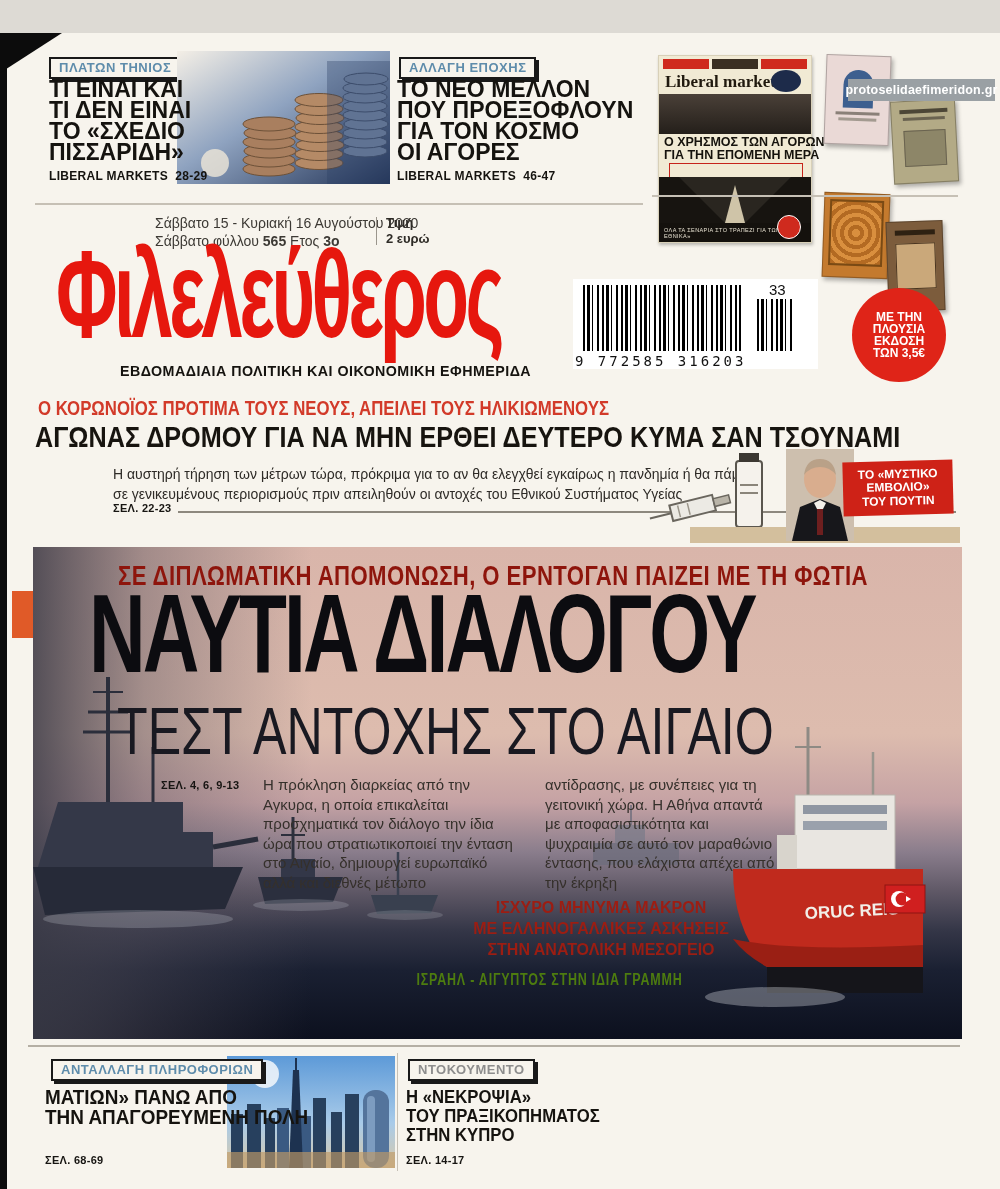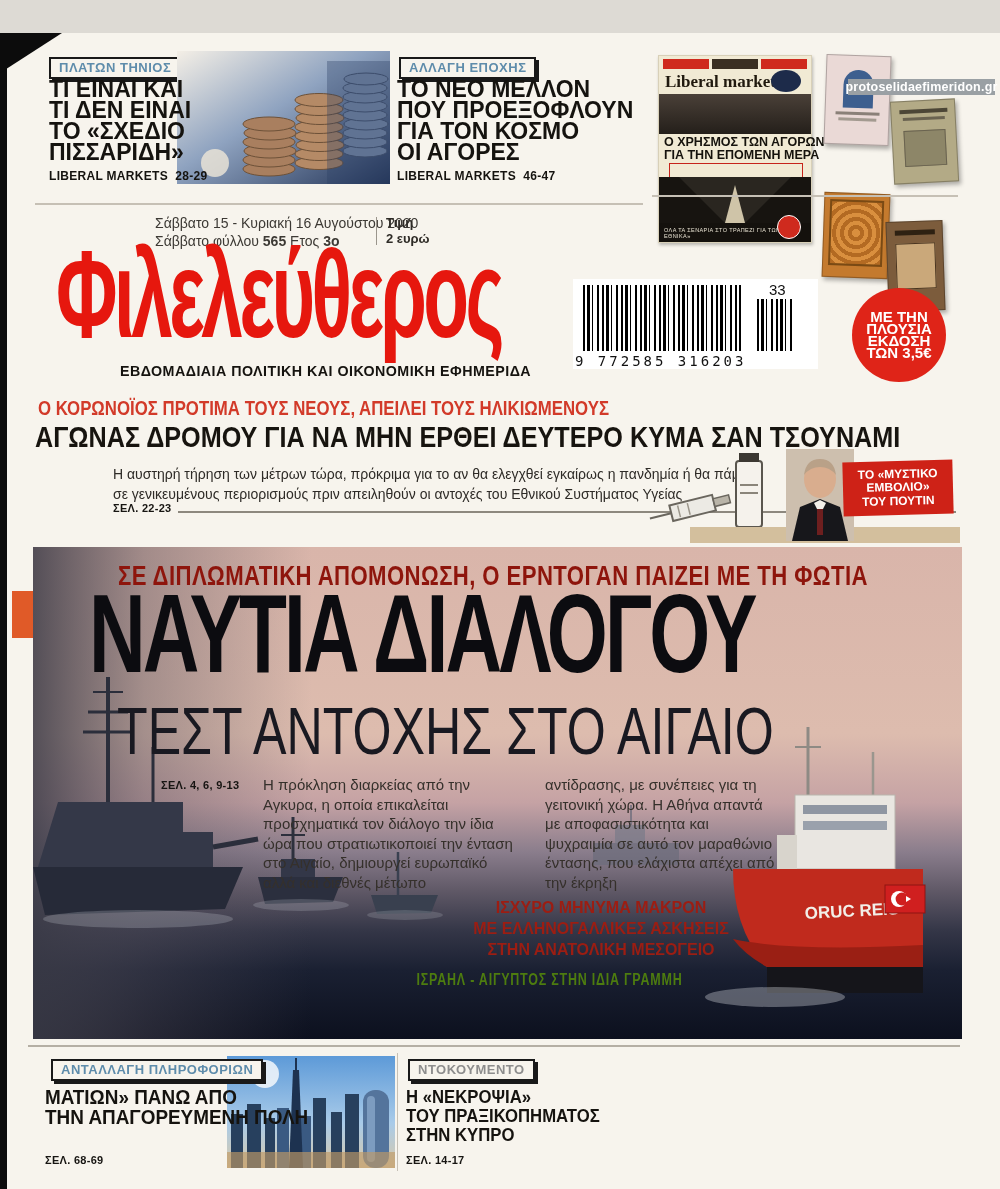--- a/index.html
+++ b/index.html
@@ -23,21 +23,21 @@
   .teaser-foot{font-weight:bold;font-size:12px;color:#15130f;letter-spacing:.3px;}
 
   
   .dateline{font-size:14px;color:#3c3934;}
   .logo{color:#e6170e;font-weight:bold;font-size:125px;line-height:1;letter-spacing:-6px;}
   .tagline{font-weight:bold;font-size:15.5px;letter-spacing:.5px;color:#15130f;}
   .bars{background:repeating-linear-gradient(90deg,#000 0 2px,#fff 2px 4px,#000 4px 7px,#fff 7px 9px,#000 9px 10px,#fff 10px 14px,#000 14px 16px,#fff 16px 19px);}
   .barcode-num{font-family:"DejaVu Sans Mono","Liberation Mono",monospace;font-size:14px;letter-spacing:3px;color:#111;}
   .badge-circle{border-radius:50%;background:#df2418;color:#fff;font-weight:bold;
                 display:flex;flex-direction:column;align-items:center;justify-content:center;
-                font-size:15px;line-height:12px;text-align:center;}
+                font-size:12px;line-height:12px;text-align:center;}
 
   
   .covid-kicker{color:#d23a29;font-weight:bold;font-size:20px;}
   .covid-head{color:#17140f;font-weight:bold;font-size:30px;}
   .covid-deck{font-size:14px;line-height:1.42;color:#2e2b27;}
   .pages-label{font-weight:bold;font-size:11px;color:#171512;letter-spacing:.3px;}
   .putin-badge{background:#ce2217;color:#fff;font-weight:bold;font-size:12px;line-height:13.5px;
                text-align:center;display:flex;flex-direction:column;justify-content:center;transform:rotate(-1.5deg);}
 
   
@@ -189,21 +189,21 @@
       <div style="margin:10px auto 0;width:40px;height:34px;background:#8d8668;border:1px solid #6a6350;"></div>
     </div>
     <div class="abs book" style="left:173px;top:145px;width:64px;height:83px;background:#c47a2e;transform:rotate(2deg);">
       <div style="margin:6px auto 0;width:50px;height:62px;border:2px solid #7a4a14;background:repeating-radial-gradient(circle at 50% 50%, #d98f3e 0 4px, #b36a22 4px 8px);"></div>
     </div>
     <div class="abs book" style="left:237px;top:173px;width:55px;height:88px;background:#7c5c3c;transform:rotate(-2deg);">
       <div style="margin:8px auto 0;width:40px;height:5px;background:#2e2112;"></div>
       <div style="margin:8px auto 0;width:38px;height:44px;background:#caa87a;border:1px solid #4a3520;"></div>
     </div>
 
-    <div class="abs watermark" style="left:198px;top:31px;width:147px;height:16px;">protoselidaefimeridon.gr</div>
+    <div class="abs watermark" style="left:198px;top:31px;width:147px;height:22px;">protoselidaefimeridon.gr</div>
   </div>
 
   <div class="abs rule" style="left:35px;top:170px;width:608px;"></div>
   <div class="abs rule" style="left:652px;top:162px;width:306px;"></div>
 
   <div class="abs dateline" style="left:155px;top:182px;">
     <div>Σάββατο 15 - Κυριακή 16 Αυγούστου 2020</div>
     <div style="margin-top:2px;">
       <span>Σάββατο φύλλου</span>
       <b>565</b>

